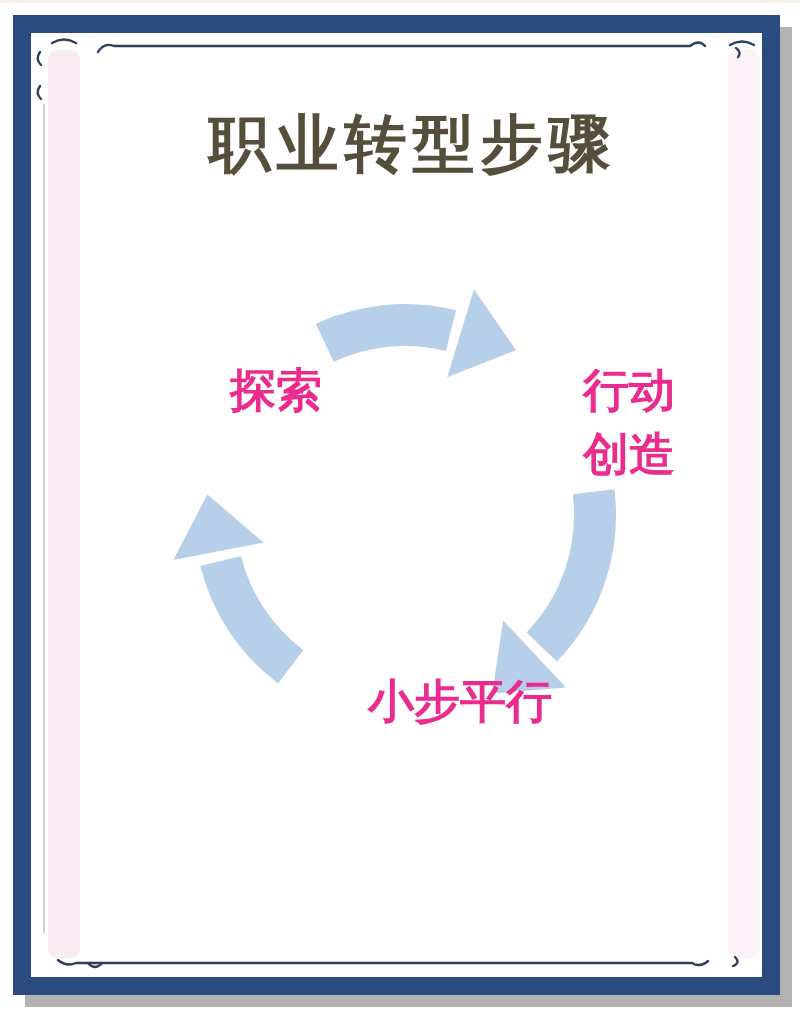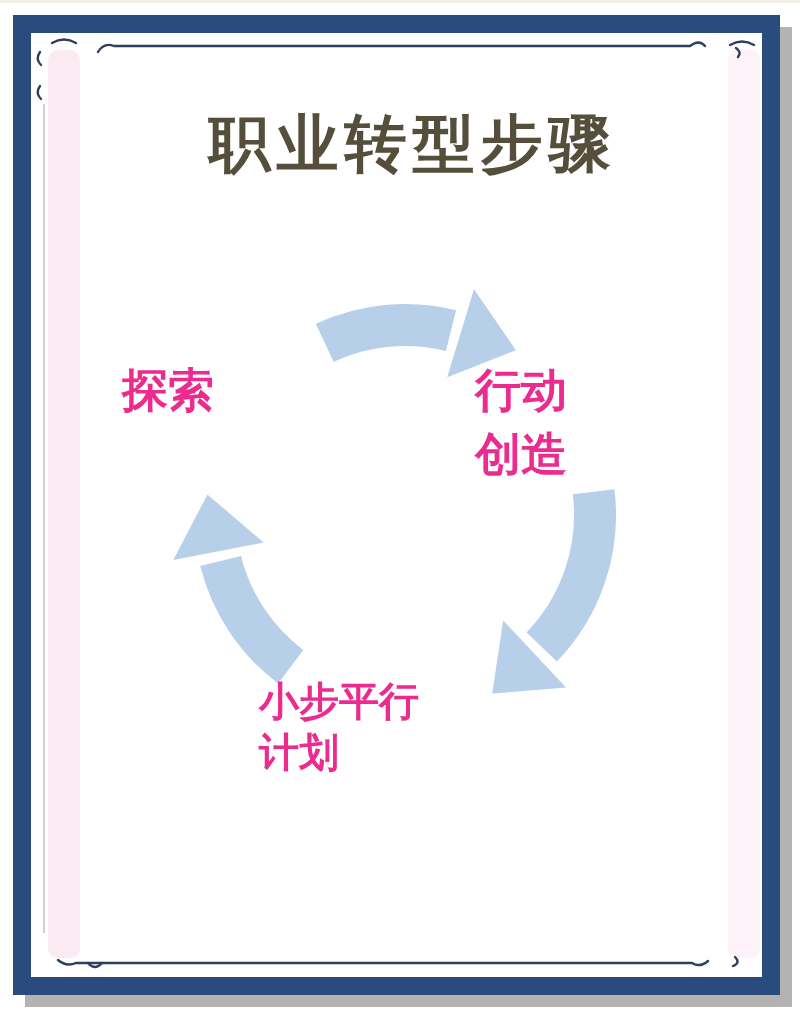--- a/index.html
+++ b/index.html
@@ -52,27 +52,27 @@
     letter-spacing: 6px;
     color: #544e3a;
     padding-left: 25px;
   }
 
   
   .step-label {
     position: absolute;
     color: #ec2b8f;
     font-weight: 800;
-    text-align: left;
+    text-align: right;
     font-size: 46px;
   }
   .step-label .line { display: block; }
   .step-left   { left: 122px; top: 358px; width: 200px; line-height: 64px; }
   .step-right  { left: 475px; top: 358px; width: 200px; line-height: 64px; }
-  .step-bottom { left: 259px; top: 676px; width: 300px; line-height: 51px; font-size: 40px; }
+  .step-bottom { left: 252px; top: 676px; width: 300px; line-height: 51px; font-size: 46px; }
 </style>
 </head>
 <body>
 
 <div class="stage">
 
   <div class="top-hairline"></div>
 
   <div class="frame">
 
@@ -120,16 +120,15 @@
     <span class="line">探索</span>
   </div>
 
   <div class="step-label step-right">
     <span class="line">行动</span>
     <span class="line">创造</span>
   </div>
 
   <div class="step-label step-bottom">
     <span class="line">小步平行</span>
-    <span class="line">计划</span>
   </div>
 
 </div>
 
 </body></html>

